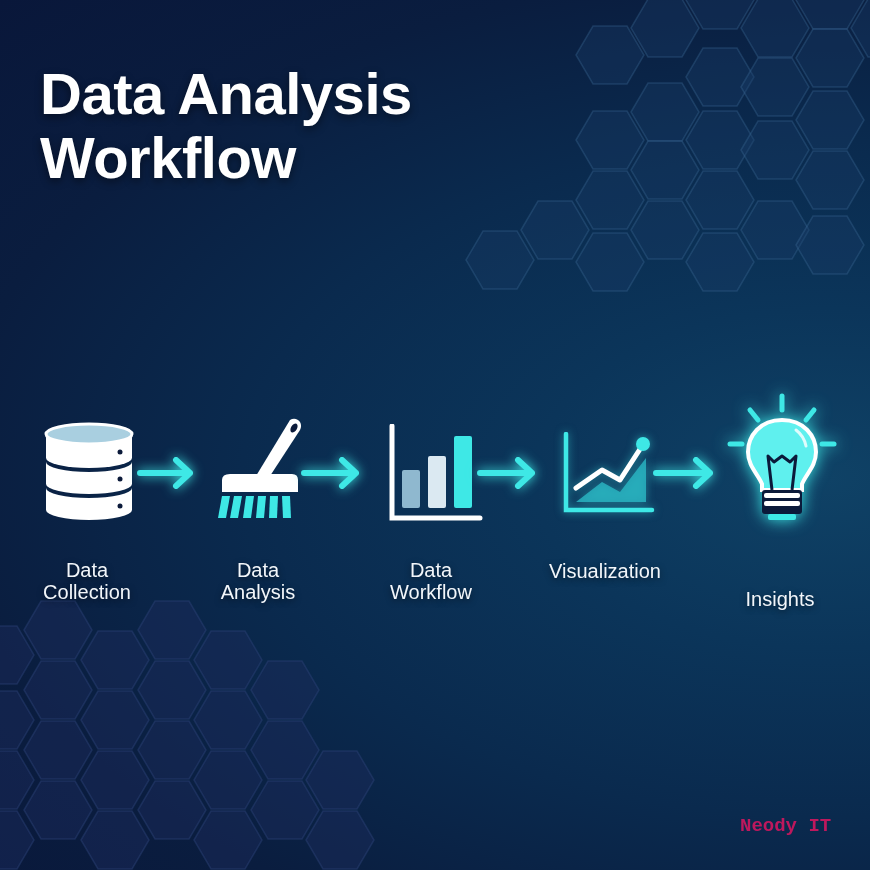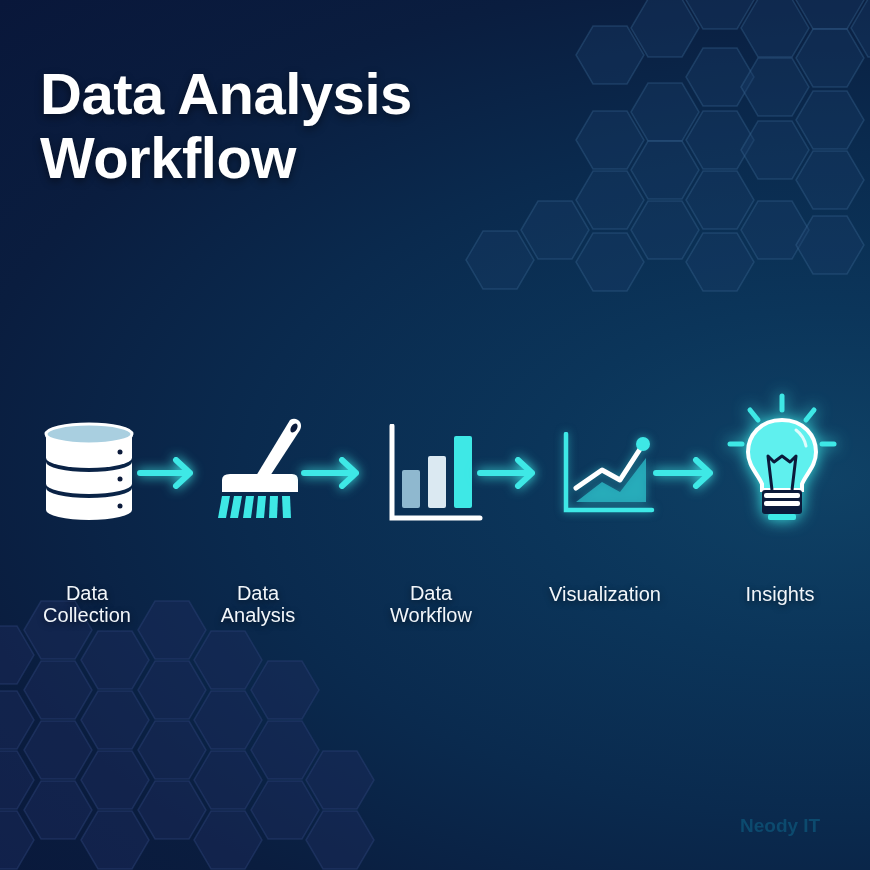--- a/index.html
+++ b/index.html
@@ -5,22 +5,22 @@
   html, body { margin:0; padding:0; }
   body { width:870px; height:870px; overflow:hidden; position:relative;
     font-family:"Liberation Sans", sans-serif;
     background: radial-gradient(ellipse at 95% 55%, #0f4266 0%, #0b355a 25%, #0a2a4e 50%, #0a1d3f 75%, #09173a 100%); }
   .hexlayer { position:absolute; inset:0; pointer-events:none; }
   .title { position:absolute; left:40px; top:62px; margin:0; color:#fff; font-weight:700;
     font-size:58px; line-height:64px; letter-spacing:-0.5px; text-shadow:0 3px 8px rgba(0,0,0,0.45); }
   .step-icon { position:absolute; }
   .arrow { position:absolute; }
   .label { position:absolute; color:#f2f6fa; font-size:20px; line-height:22px; text-align:center;
-    width:160px; text-shadow:0 2px 6px rgba(0,0,0,0.5);margin-top:23px; }
-  .brand { position:absolute; left:740px; top:815px; color:#0c4a6e; font-weight:700; font-size:19px; }
+    width:160px; text-shadow:0 2px 6px rgba(0,0,0,0.5); }
+  .brand { position:absolute; left:740px; top:815px; color:#be185d; font-weight:700; font-size:19px;font-family:Liberation Mono, monospace; }
 </style>
 </head>
 <body>
 
 <svg class="hexlayer" width="870" height="870" viewBox="0 0 870 870">
   <defs>
     <polygon id="hx" points="-34,0 -17,-29 17,-29 34,0 17,29 -17,29"></polygon>
   </defs>
   <g fill="#1a3d66" fill-opacity="0.35" stroke="#3b6a96" stroke-opacity="0.35" stroke-width="1.5">
     <use href="#hx" x="665" y="28"></use>
@@ -162,17 +162,17 @@
   <span>Data</span><br>
   <span>Analysis</span>
 </div>
 <div class="label" style="left:351px;top:559px">
   <span>Data</span><br>
   <span>Workflow</span>
 </div>
 <div class="label" style="left:525px;top:560px">
   <span>Visualization</span>
 </div>
-<div class="label" style="left:700px;top:560px">
+<div class="label" style="left:700px;top:588px">
   <span>Insights</span>
 </div>
 
 <div class="brand">Neody IT</div>
 
 </body></html>

